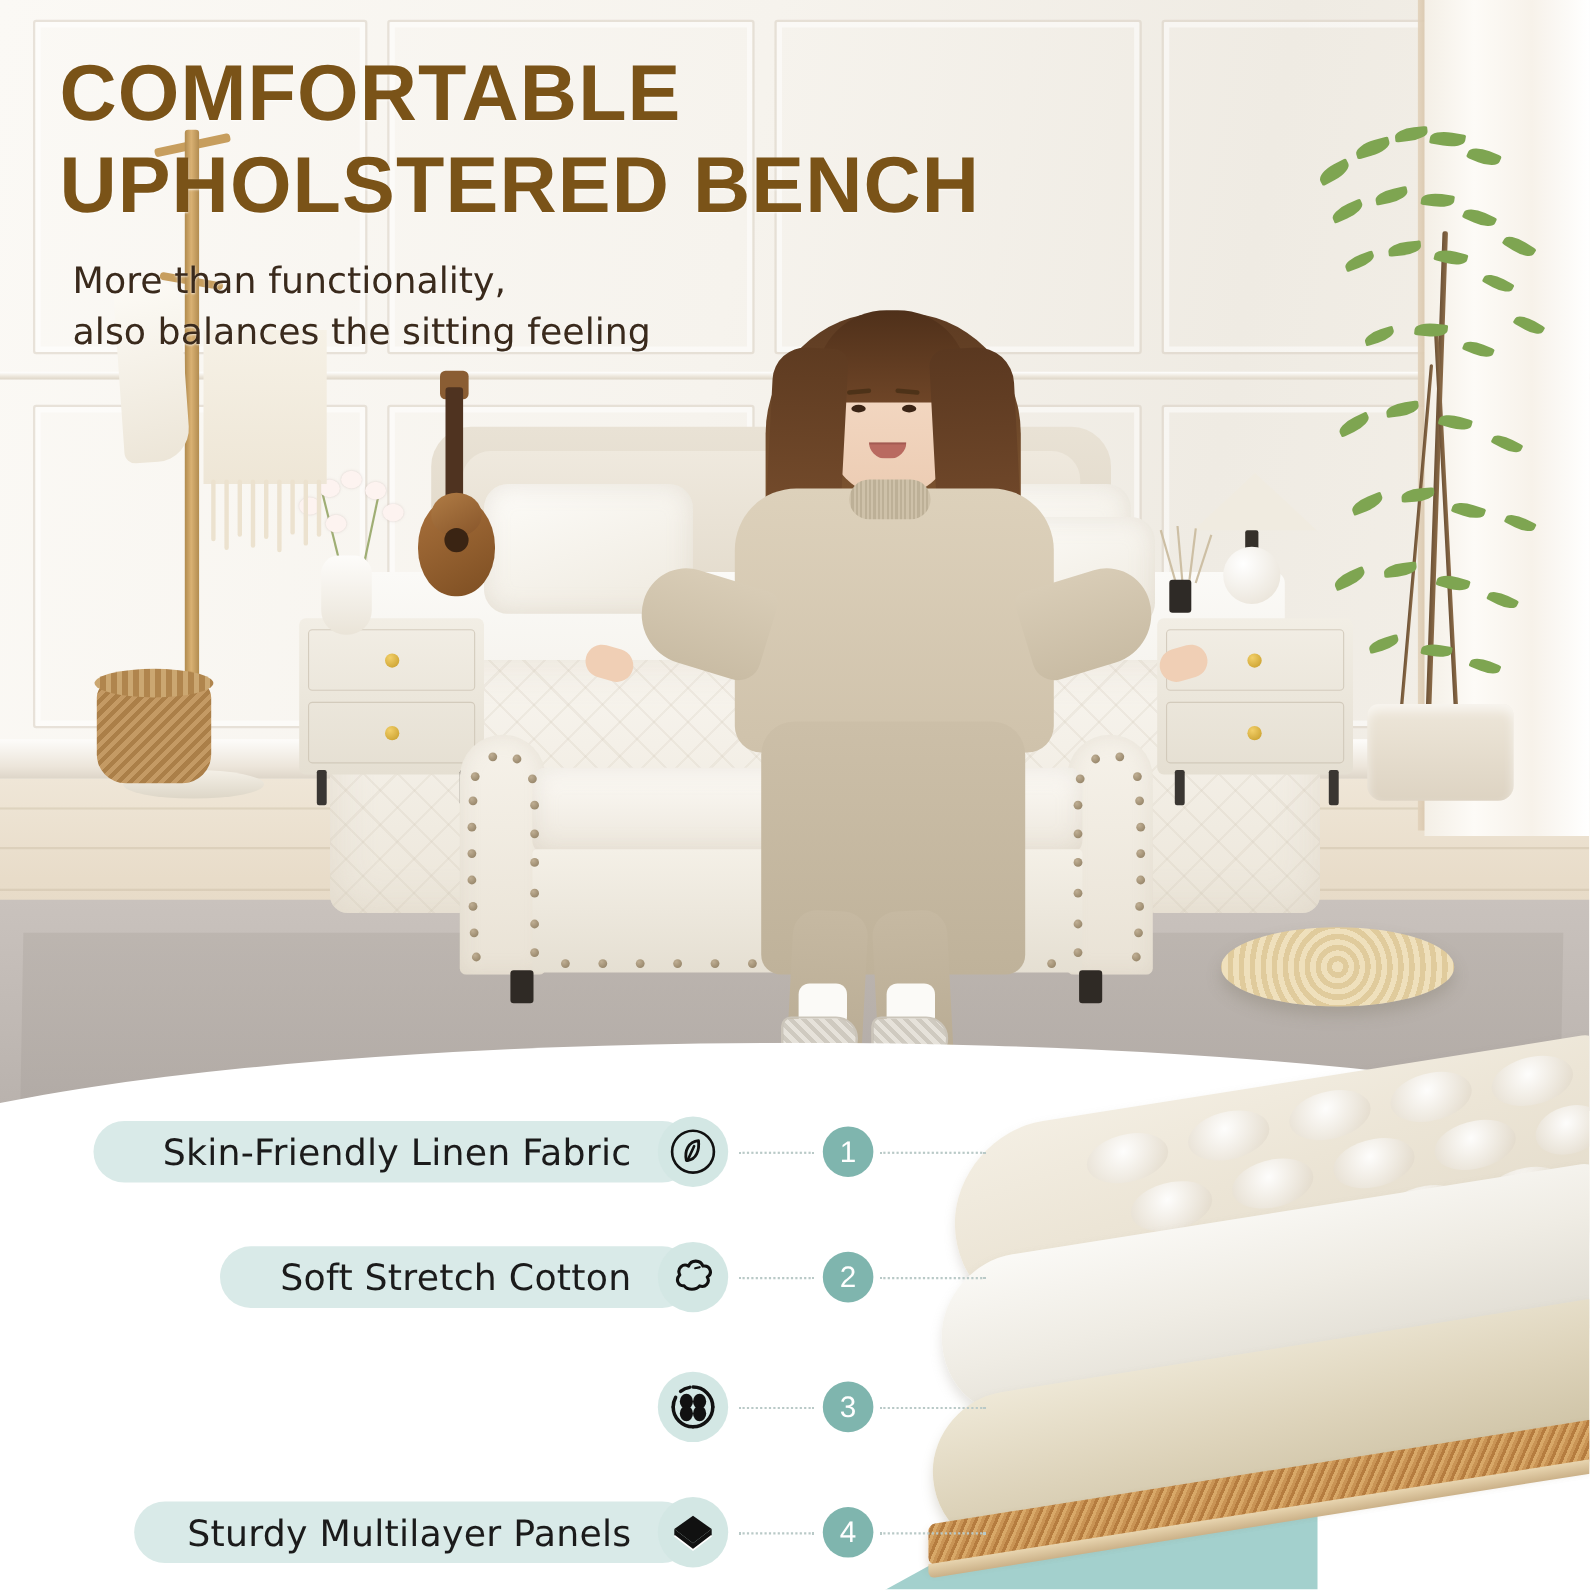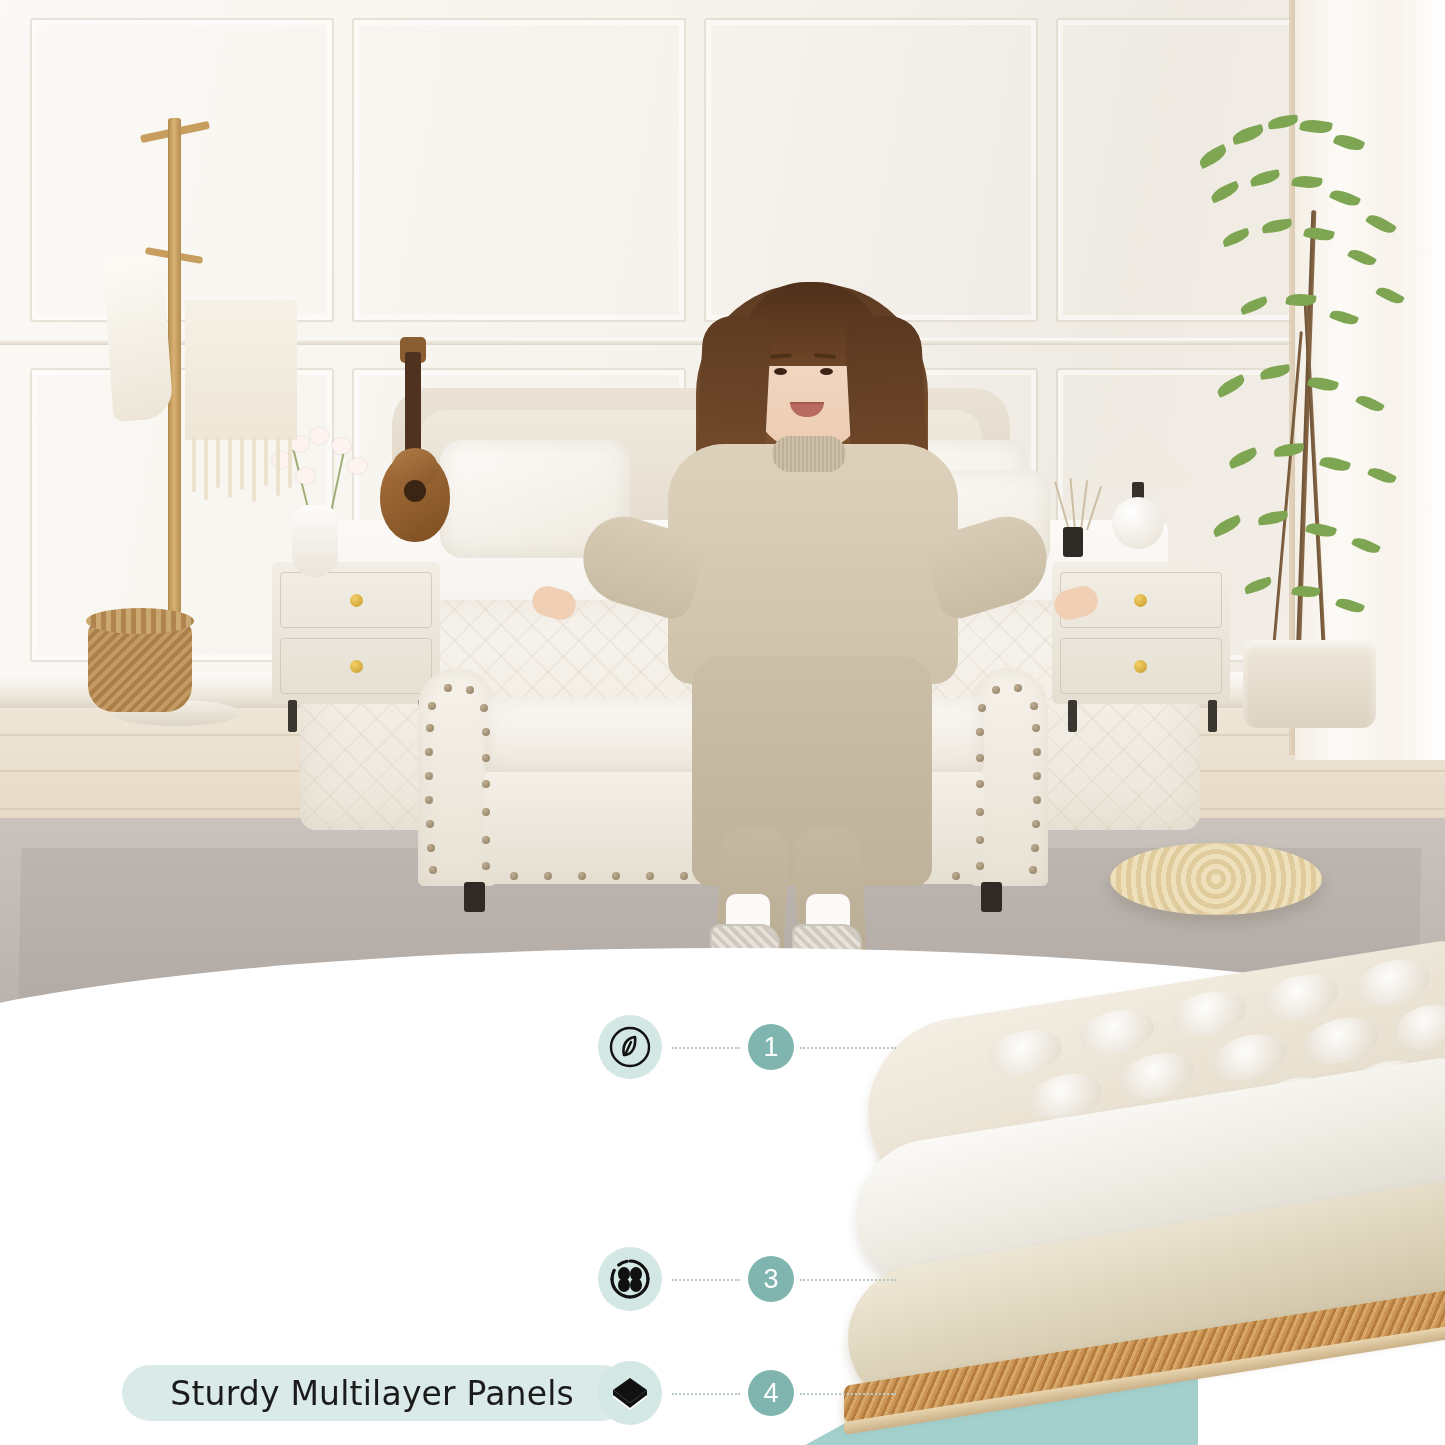--- a/index.html
+++ b/index.html
@@ -471,20 +471,28 @@
       <div class="shin" style="left:118px;top:552px;transform:rotate(3deg);"></div>
       <div class="shin" style="left:196px;top:552px;transform:rotate(-3deg);"></div>
       <div class="sock" style="left:126px;top:618px;"></div>
       <div class="sock" style="left:206px;top:618px;"></div>
       <div class="slipper" style="left:110px;top:648px;"></div>
       <div class="slipper" style="left:192px;top:648px;"></div>
     </div>
 
   </div>
 
+  <div class="titlewrap">
+    <div class="title-l1">COMFORTABLE</div>
+    <div class="title-l2">UPHOLSTERED BENCH</div>
+    <div class="subtitle">
+      <div>More than functionality,</div>
+      <div>also balances the sitting feeling</div>
+    </div>
+  </div>
 
   <div class="white-panel">
     <div class="white-ellipse"></div>
     <div class="white-fill"></div>
   </div>
 
   <div class="layers">
     <div class="teal-wedge"></div>
 
     <div class="lay lay-top">
@@ -506,34 +514,53 @@
 
     <div class="lay lay-foam"></div>
     <div class="lay lay-sponge"></div>
     <div class="lay lay-board"></div>
     <div class="lay lay-board-edge"></div>
   </div>
 
   <div class="features">
 
     <div class="frow" style="left:0;top:58px;">
+      <div class="pill" style="margin-left:85px;width:545px;">
+        <span class="pill-label">Skin-Friendly Linen Fabric</span>
+      </div>
       <div class="icon-circle" style="left:598px;top:-3px;">
         <svg class="icon-svg" viewBox="0 0 44 44">
           <circle cx="22" cy="22" r="19" fill="none" stroke="#111" stroke-width="2.4"></circle>
           <path d="M16 30 C14 21 18 13 27 12 C28 21 25 29 17 30 Z" fill="none" stroke="#111" stroke-width="2.6" stroke-linejoin="round"></path>
           <path d="M23 17 L17 30" fill="none" stroke="#111" stroke-width="2.4" stroke-linecap="round"></path>
         </svg>
       </div>
       <div class="dotline" style="left:672px;top:29px;width:68px;"></div>
       <div class="numbadge" style="left:748px;top:6px;">
         <span class="numtext">1</span>
       </div>
       <div class="dotline" style="left:800px;top:29px;width:96px;"></div>
     </div>
 
+    <div class="frow" style="left:0;top:172px;">
+      <div class="pill" style="margin-left:200px;width:430px;">
+        <span class="pill-label">Soft Stretch Cotton</span>
+      </div>
+      <div class="icon-circle" style="left:598px;top:-3px;">
+        <svg class="icon-svg" viewBox="0 0 44 44">
+          <path d="M14 30 C8 30 6 24 10 20 C7 14 13 9 18 12 C20 6 29 6 31 12 C38 11 40 19 35 22 C38 27 33 32 28 30 C25 34 17 34 14 30 Z" fill="none" stroke="#111" stroke-width="2.8" stroke-linejoin="round"></path>
+          <path d="M24 14 L28 13" fill="none" stroke="#111" stroke-width="2" stroke-linecap="round"></path>
+        </svg>
+      </div>
+      <div class="dotline" style="left:672px;top:29px;width:68px;"></div>
+      <div class="numbadge" style="left:748px;top:6px;">
+        <span class="numtext">2</span>
+      </div>
+      <div class="dotline" style="left:800px;top:29px;width:96px;"></div>
+    </div>
 
     <div class="frow" style="left:0;top:290px;">
       <div class="icon-circle" style="left:598px;top:-3px;">
         <svg class="icon-svg" viewBox="0 0 44 44">
           <path d="M22 4 A18 18 0 0 1 40 22" fill="none" stroke="#111" stroke-width="3.2" stroke-linecap="round"></path>
           <path d="M40 22 A18 18 0 0 1 22 40" fill="none" stroke="#111" stroke-width="3.2" stroke-linecap="round"></path>
           <path d="M22 40 A18 18 0 0 1 4 22" fill="none" stroke="#111" stroke-width="3.2" stroke-linecap="round"></path>
           <path d="M4 22 A18 18 0 0 1 22 4" fill="none" stroke="#111" stroke-width="3.2" stroke-linecap="round" stroke-dasharray="9 7"></path>
           <ellipse cx="16" cy="17" rx="6" ry="7" fill="#111"></ellipse>
           <ellipse cx="28" cy="17" rx="6" ry="7" fill="#111"></ellipse>

